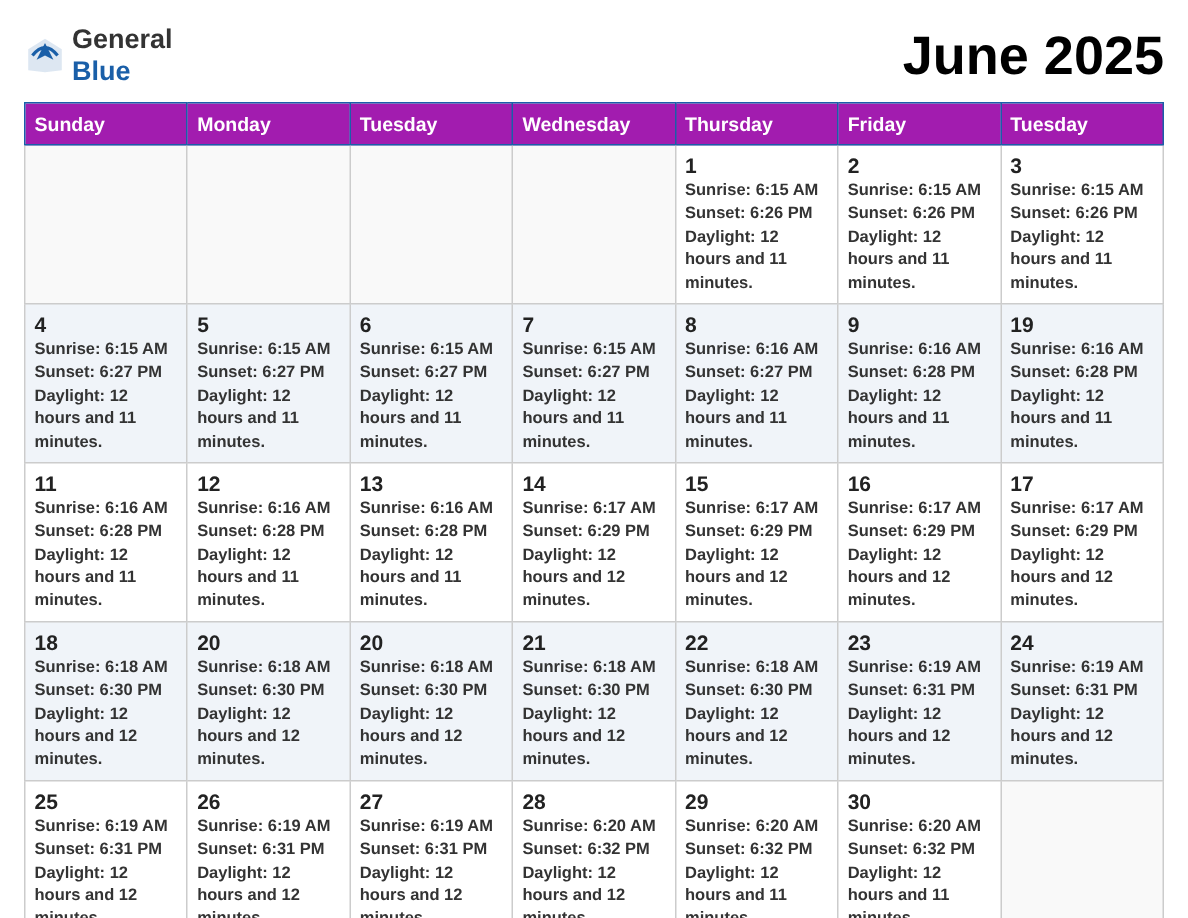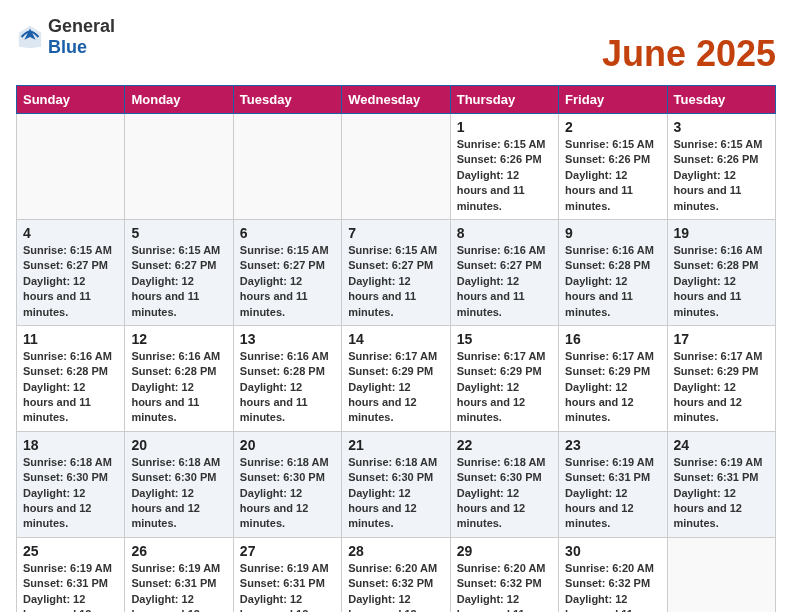--- a/index.html
+++ b/index.html
@@ -24,34 +24,33 @@
     .logo-icon {
       width: 28px;
       height: 28px;
     }
     .title-area {
       text-align: right;
     }
     .calendar-title {
       font-size: 36px;
       font-weight: bold;
-      color: #c2410c;
-      margin-top: 17px;
+      color: #000000;
     }
     .calendar-subtitle {
       font-size: 16px;
       color: #555;
     }
     .calendar-table {
       width: 100%;
       border-collapse: collapse;
       border: 1px solid #ccc;
     }
     .calendar-table th {
-      background-color: #be185d;
+      background-color: #a21caf;
       color: #fff;
       text-align: left;
       padding: 6px 6px;
       font-size: 13px;
       border: 1px solid #1a5fa8;
     }
     .calendar-table td {
       vertical-align: top;
       border: 1px solid #ccc;
       padding: 5px 6px;

